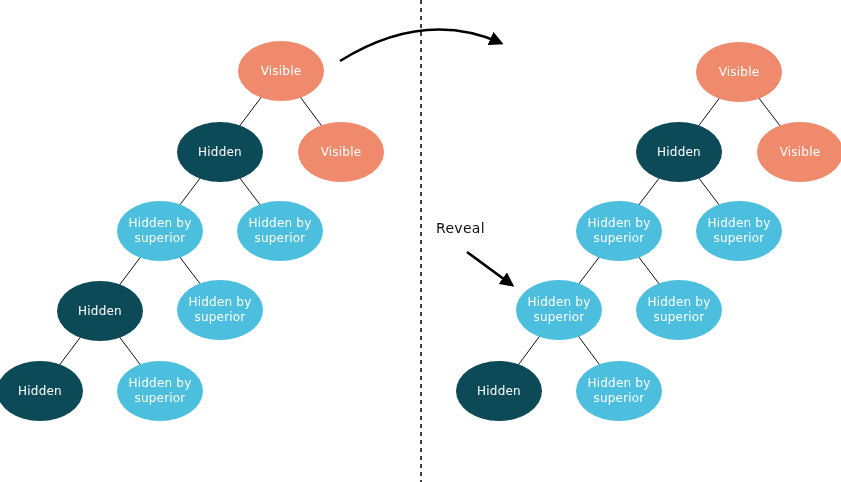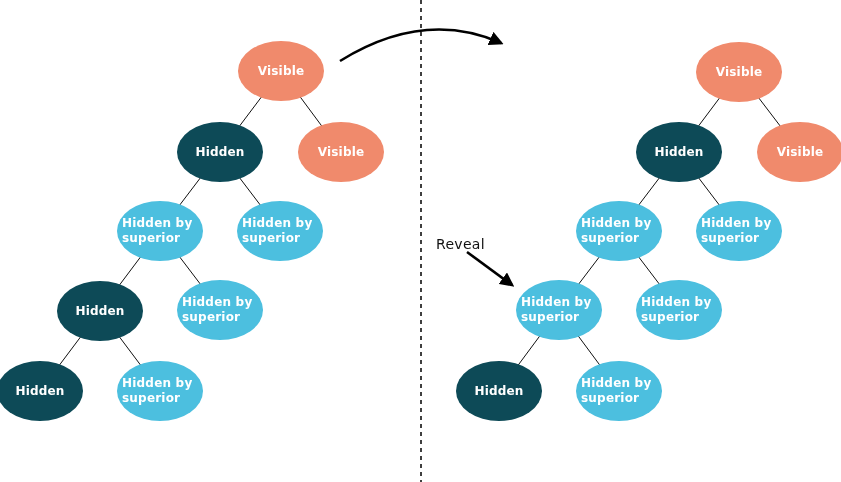--- a/index.html
+++ b/index.html
@@ -23,33 +23,33 @@
     height: 482px;
   }
   .node {
     position: absolute;
     width: 86px;
     height: 60px;
     border-radius: 50%;
     display: flex;
     align-items: center;
     justify-content: center;
-    text-align: left;
+    text-align: center;
     color: #ffffff;
     font-size: 12px;
-    font-weight: 700;
+    font-weight: 400;
     line-height: 1.25;
     letter-spacing: 0.2px;
     padding: 0 5px;
     box-sizing: border-box;
   }
   .reveal-label {
     position: absolute;
     left: 436px;
-    top: 236px;
+    top: 220px;
     font-size: 14px;
     font-weight: 500;
     color: #111111;
     letter-spacing: 0.3px;
   }
 </style>
 </head>
 <body>
 
 <div id="stage">

